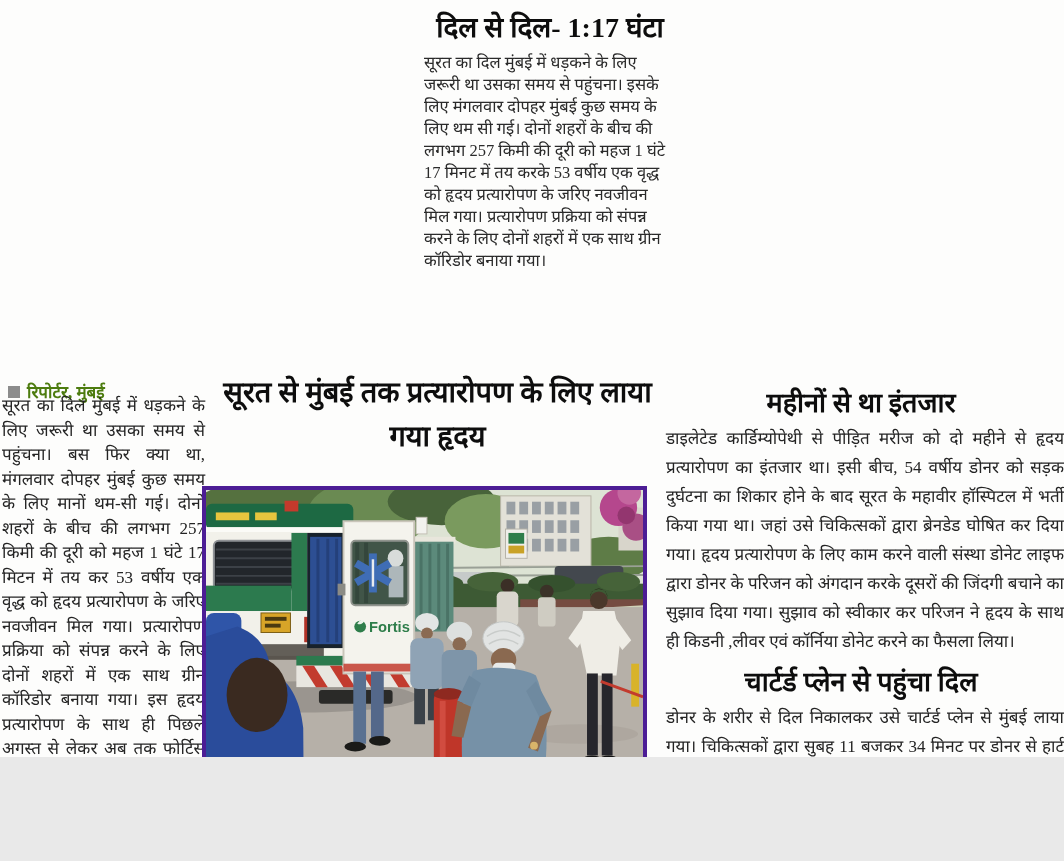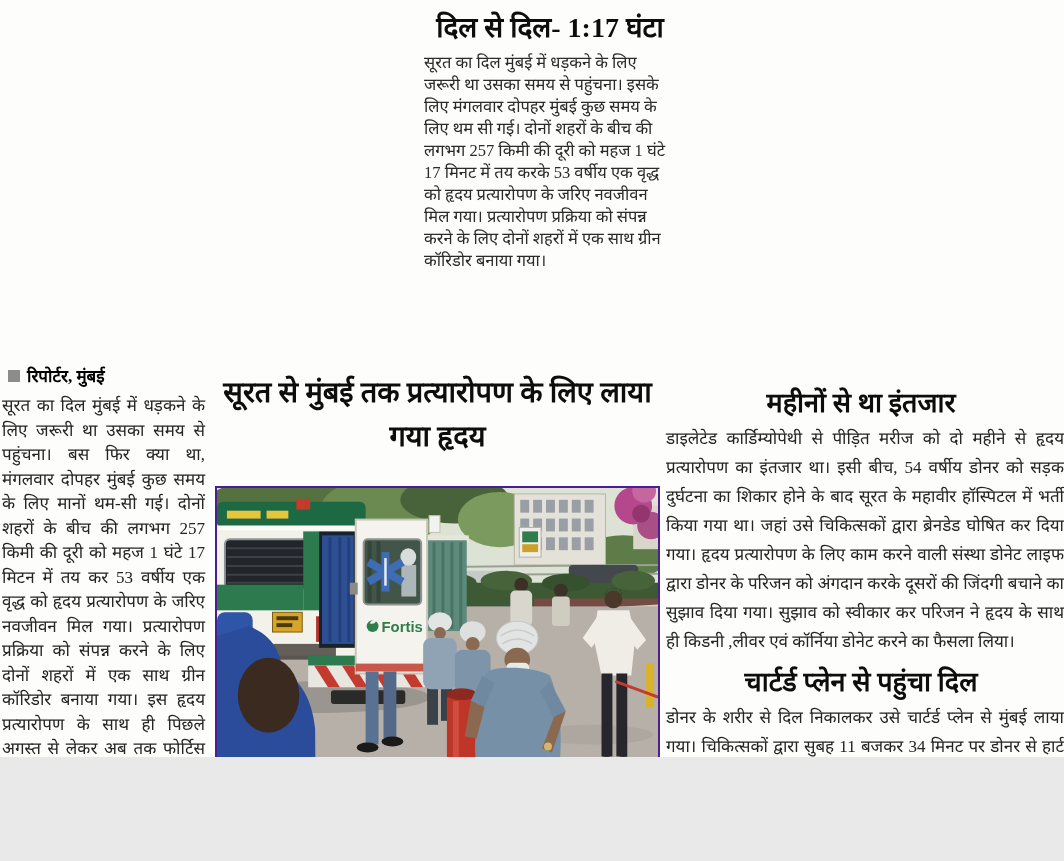--- a/index.html
+++ b/index.html
@@ -14,30 +14,30 @@
   .teaser-body{font-size:16.5px;line-height:22px;text-align:left;color:#2a2a2a;margin:0;}
   .teaser-pageref{text-align:right;margin-top:-22px;font-size:17px;line-height:22px;color:#2a2a2a;}
   .arrows{color:#a8323e;font-size:15px;letter-spacing:-2px;margin-right:4px;}
   
   .headline{
     position:absolute;left:2px;top:270px;width:1060px;
     font-size:60px;line-height:74px;font-weight:700;color:#0a0a0a;
     white-space:nowrap;overflow:hidden;letter-spacing:-1px;
   }
   
-  .byline{position:absolute;left:8px;top:364px;font-size:17px;font-weight:700;color:#000000;}
+  .byline{position:absolute;left:8px;top:380px;font-size:17px;font-weight:700;color:#4d7c0f;}
   .byline-square{display:inline-block;width:12px;height:12px;background:#8c8c8c;margin-right:7px;}
   
   .left-col{position:absolute;left:2px;top:394px;width:203px;
     font-size:17px;line-height:24.5px;text-align:justify;color:#242424;}
   
   .photo-caption{position:absolute;left:213px;top:370px;width:449px;
     font-size:29px;line-height:44px;font-weight:700;text-align:center;color:#0d0d0d;}
-  .photo-frame{position:absolute;left:215px;top:486px;width:445px;height:372px;
-    border:2px solid #4c1d95;box-sizing:border-box;background:#eab308;}
+  .photo-frame{position:absolute;left:202px;top:486px;width:445px;height:372px;
+    border:4px solid #4c1d95;box-sizing:border-box;background:#eab308;}
   .photo-frame svg{display:block;width:100%;height:100%;}
   
   .right-col{position:absolute;left:666px;top:386px;width:398px;}
   .section-title{font-size:27px;line-height:34px;font-weight:700;text-align:center;color:#0d0d0d;margin:0 8px 4px 0;}
   .section-title.second{margin-top:9px;}
   .section-body{font-size:17px;line-height:29px;text-align:justify;color:#242424;margin:0;}
 </style>
 </head>
 <body>
 

